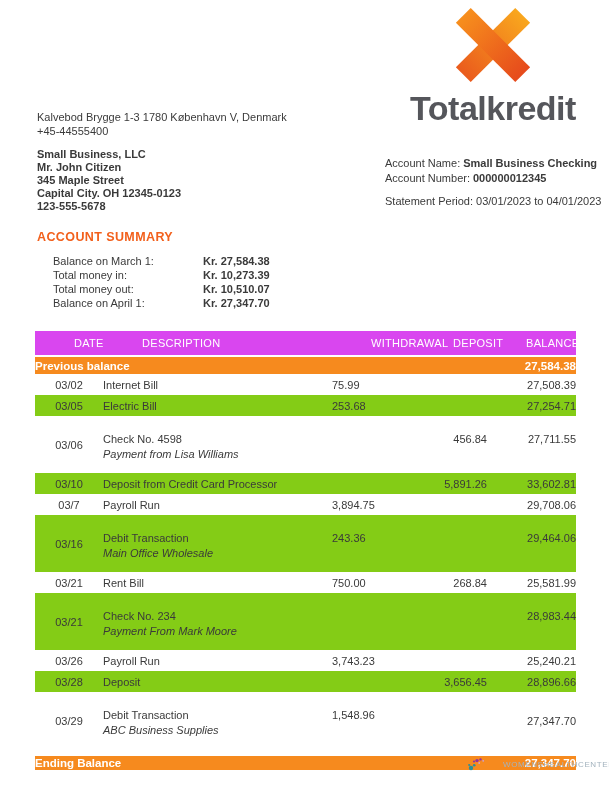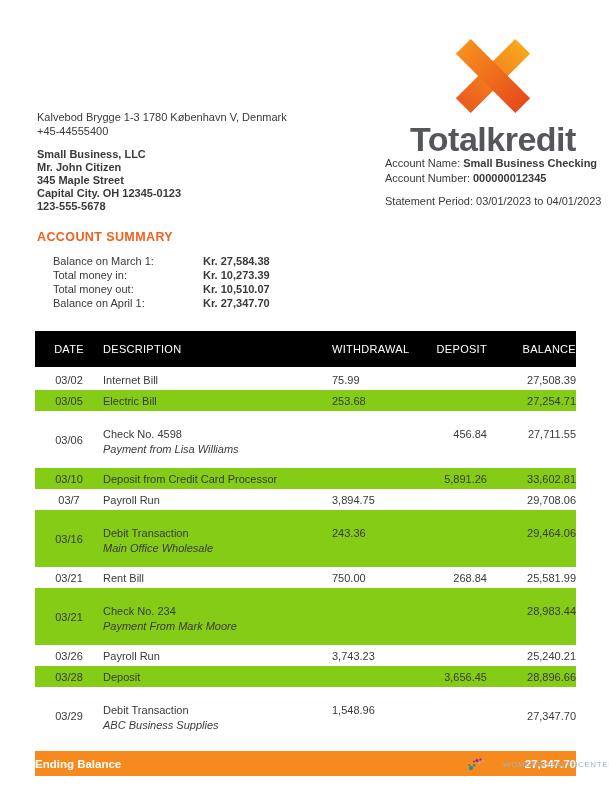--- a/index.html
+++ b/index.html
@@ -7,21 +7,21 @@
     position:relative; width:609px; height:790px; background:#ffffff;
     font-family:"Liberation Sans","DejaVu Sans",sans-serif;
     font-size:11px; color:#3a3a3a; overflow:hidden;
   }
 
   
   .sender { position:absolute; left:37px; top:111px; line-height:13.5px; }
   .recipient { position:absolute; left:37px; top:148px; line-height:13px; font-weight:700; }
 
   
-  .logo { position:absolute; right:30px; top:39px; width:172px; text-align:center; }
+  .logo { position:absolute; right:30px; top:8px; width:172px; text-align:center; }
   .xmark { position:relative; width:74px; height:74px; margin:0 auto; }
   .xmark .bar { position:absolute; left:50%; top:50%; width:84px; height:21px; }
   .bar-asc  { transform:translate(-50%,-50%) rotate(-45deg);
               background:linear-gradient(to right,#ea5b1d,#f9a71e); }
   .bar-desc { transform:translate(-50%,-50%) rotate(45deg);
               background:linear-gradient(to right,#f78f1d,#e64a1c); }
   .brand { margin-top:7px; font-size:34px; font-weight:600; color:#55565b; letter-spacing:-0.5px; }
 
   
   .acct { position:absolute; left:385px; top:156px; line-height:14.5px; }
@@ -36,34 +36,34 @@
   .sum-row .sl { display:inline-block; width:150px;padding-left:16px; }
   .sum-row .sv { font-weight:600; }
 
   
   table.tx { position:absolute; left:35px; top:331px; width:541px;
              border-collapse:collapse; table-layout:fixed; font-size:11px; color:#3a3a3a; }
   table.tx td, table.tx th { padding:0; margin:0; }
   col.c-date{width:68px;} col.c-desc{width:229px;} col.c-wd{width:82px;}
   col.c-dep{width:73px;} col.c-bal{width:89px;}
 
-  tr.head th { height:36px; background:#000000; color:#fff; font-weight:400;
-               letter-spacing:0.3px; font-size:11px; }
+  tr.head th { height:24px; background:#d946ef; color:#fff; font-weight:400;
+               letter-spacing:0.3px; font-size:11px;padding-left:39px; }
   th.date, td.date { text-align:center; }
   th.desc, td.desc { text-align:left; }
   th.wd, td.wd { text-align:left; }
   th.dep, td.dep { text-align:right; padding-right:3px; }
   th.bal, td.bal { text-align:right; padding-right:5px; }
 
   tr.gap2 td { height:2px; background:#fff; }
   tr.gap6 td { height:7px; background:#fff; }
 
   tr.band td { height:17px; background:#f68a1e; color:#fff; font-weight:700; font-size:11.5px; }
   td.band-label { padding-left:68px; text-align:left; }
-  tr.band-end td { height:25px; }
+  tr.band-end td { height:14px; }
 
   tr.single td { height:21px; vertical-align:middle; }
   tr.double td { height:40px; vertical-align:top; padding-top:17px; }
   tr.double td.date { vertical-align:middle; padding-top:0; }
   tr.double td.bal.mid { vertical-align:middle; padding-top:0; }
   tr.alt td { background:#84cc16; }
   td.desc .note { font-style:italic; margin-top:3px; }
 
   
   .watermark { position:absolute; left:468px; top:756px; display:flex; align-items:center; }
@@ -132,20 +132,26 @@
         <th class="desc">DESCRIPTION</th>
         <th class="wd">WITHDRAWAL</th>
         <th class="dep">DEPOSIT</th>
         <th class="bal">BALANCE</th>
       </tr>
     </thead>
     <tbody>
       <tr class="gap2">
           <td colspan="5"></td>
         </tr>
+      <tr class="band">
+        <td class="band-label" colspan="2">Previous balance</td>
+        <td class="wd"></td>
+          <td class="dep"></td>
+        <td class="bal">27,584.38</td>
+      </tr>
 
       <tr class="single">
           <td class="date">03/02</td>
           <td class="desc">
             <div>Internet Bill</div>
           </td>
           <td class="wd">75.99</td>
           <td class="dep"></td>
           <td class="bal">27,508.39</td>
         </tr>

